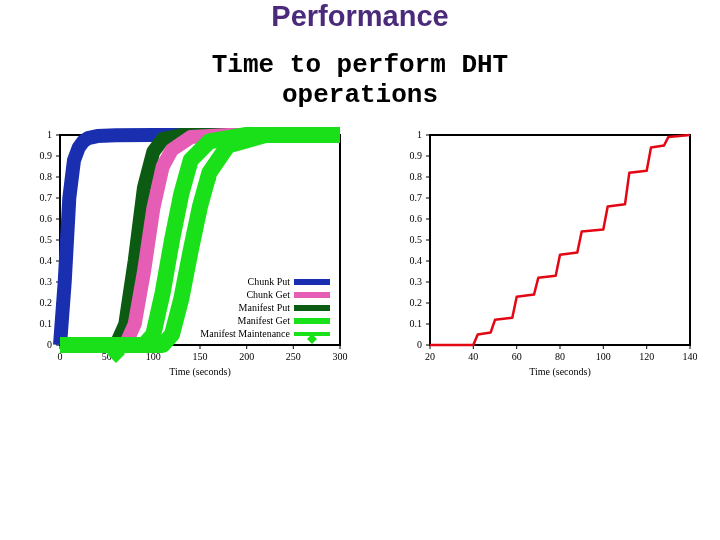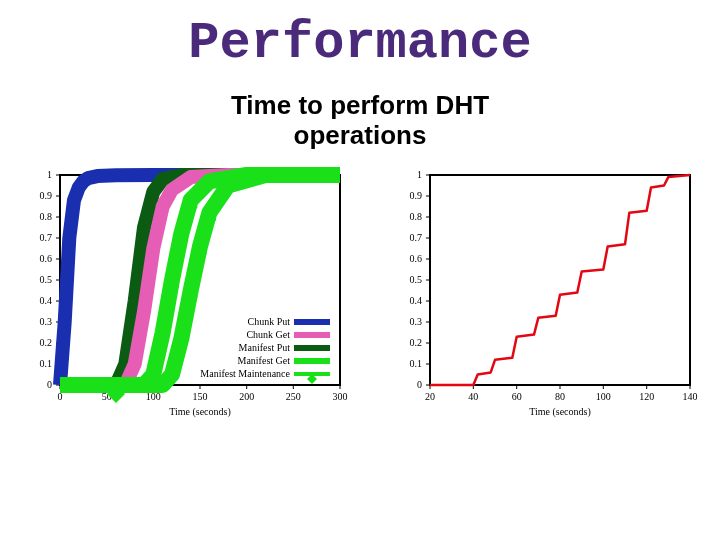--- a/index.html
+++ b/index.html
@@ -12,37 +12,36 @@
     color: #000;
   }
   .slide {
     width: 720px;
     height: 540px;
     position: relative;
     box-sizing: border-box;
   }
   .title {
     text-align: center;
-    font-size: 52px;
+    font-size: 29px;
     font-weight: bold;
     color: #4b2a7b; 
-    padding-top: 14px;
-    font-family: Liberation Mono, monospace;
   }
   .subtitles {
     display: flex;
     justify-content: space-around;
     margin-top: 18px;
   }
   .sub {
     font-size: 26px;
     font-weight: bold;
     text-align: center;
     line-height: 1.15;
     max-width: 320px;
+    font-family: Liberation Mono, monospace;
   }
   .charts {
     display: flex;
     justify-content: space-around;
     align-items: flex-start;
     margin-top: 14px;
   }
   .chart {
     position: relative;
   }

